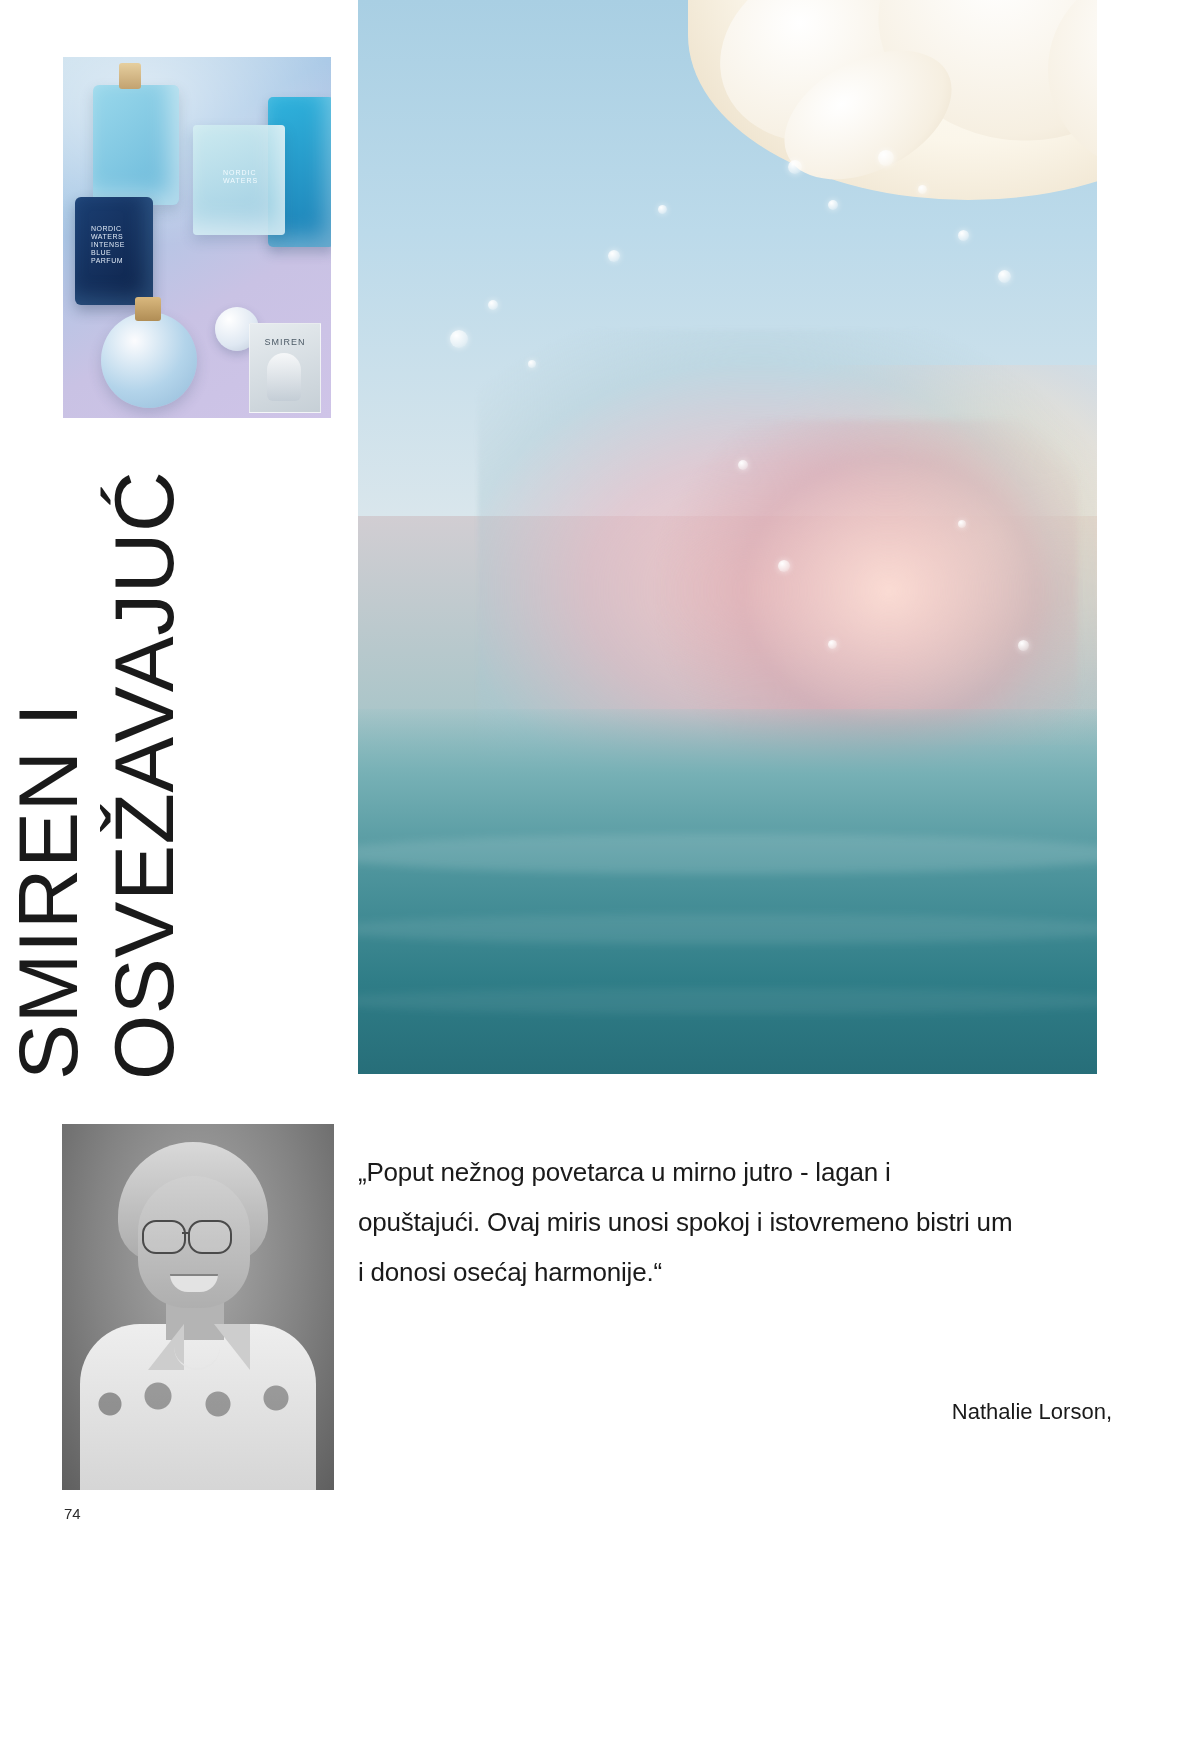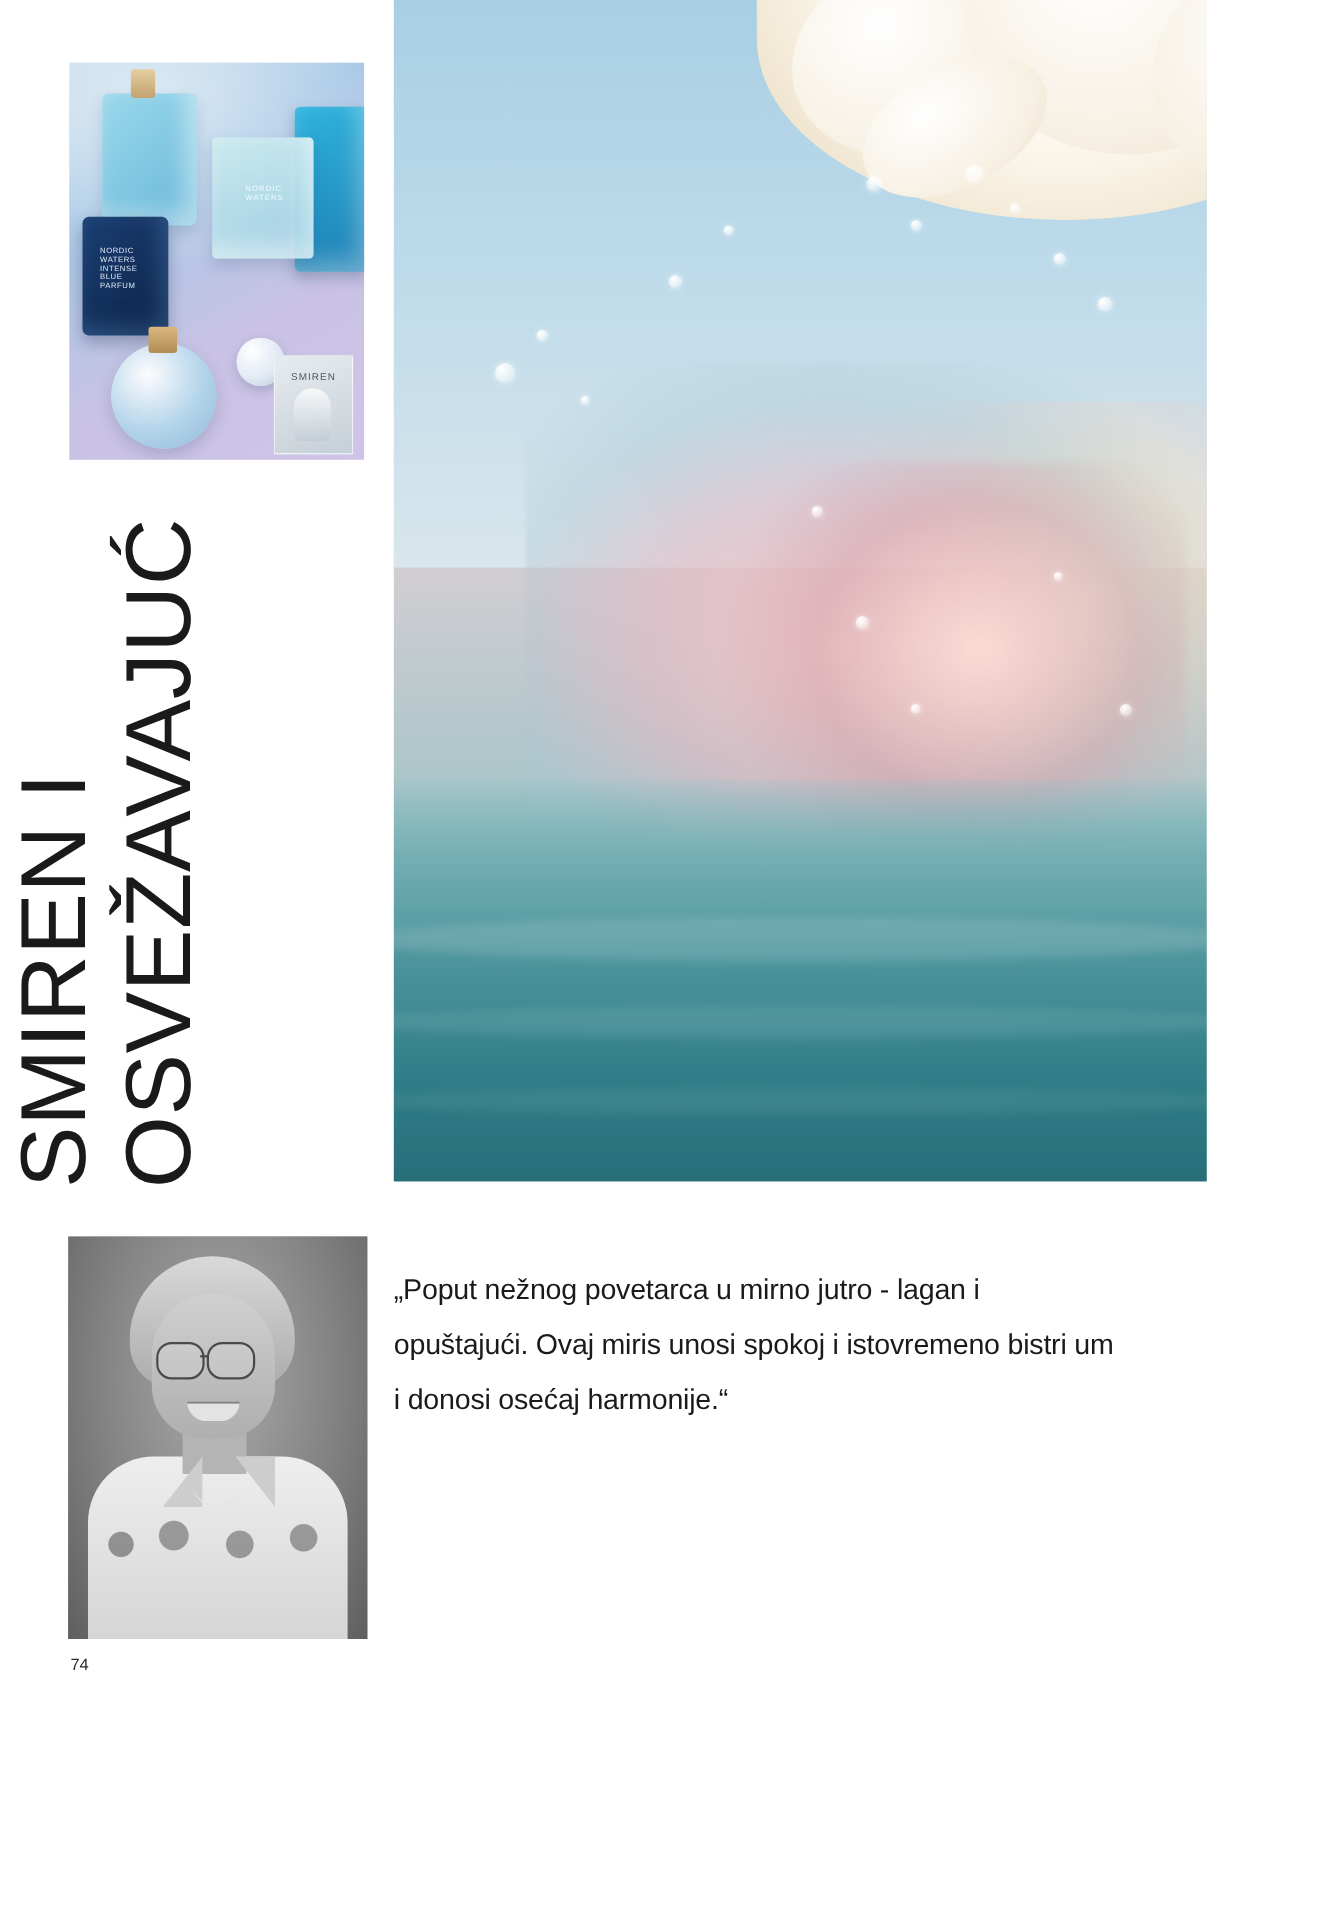--- a/index.html
+++ b/index.html
@@ -352,15 +352,16 @@
   <div class="pt-face"></div>
   <div class="pt-glass-l"></div>
   <div class="pt-glass-r"></div>
   <div class="pt-bridge"></div>
   <div class="pt-mouth"></div>
 </div>
 
 <div class="quote">„Poput nežnog povetarca u mirno jutro - lagan i opuštajući. Ovaj miris unosi spokoj i istovremeno bistri um i donosi osećaj harmonije.“</div>
 
 <div class="attribution">
+  <div>Nathalie Lorson,</div>
 </div>
 
 <div class="page-number">74</div>
 
 </body></html>

